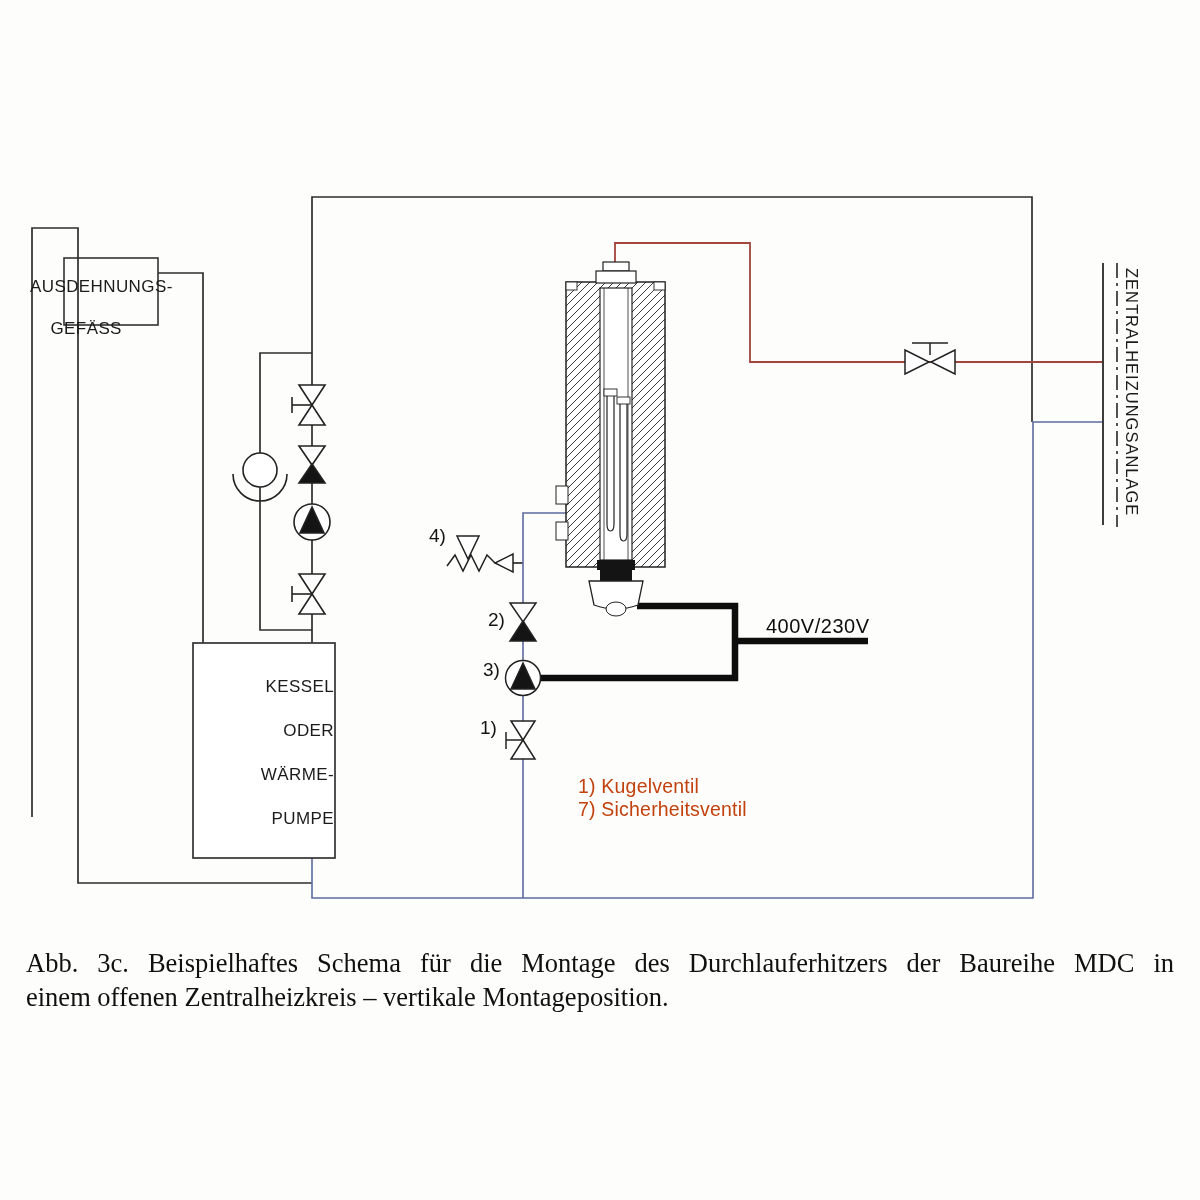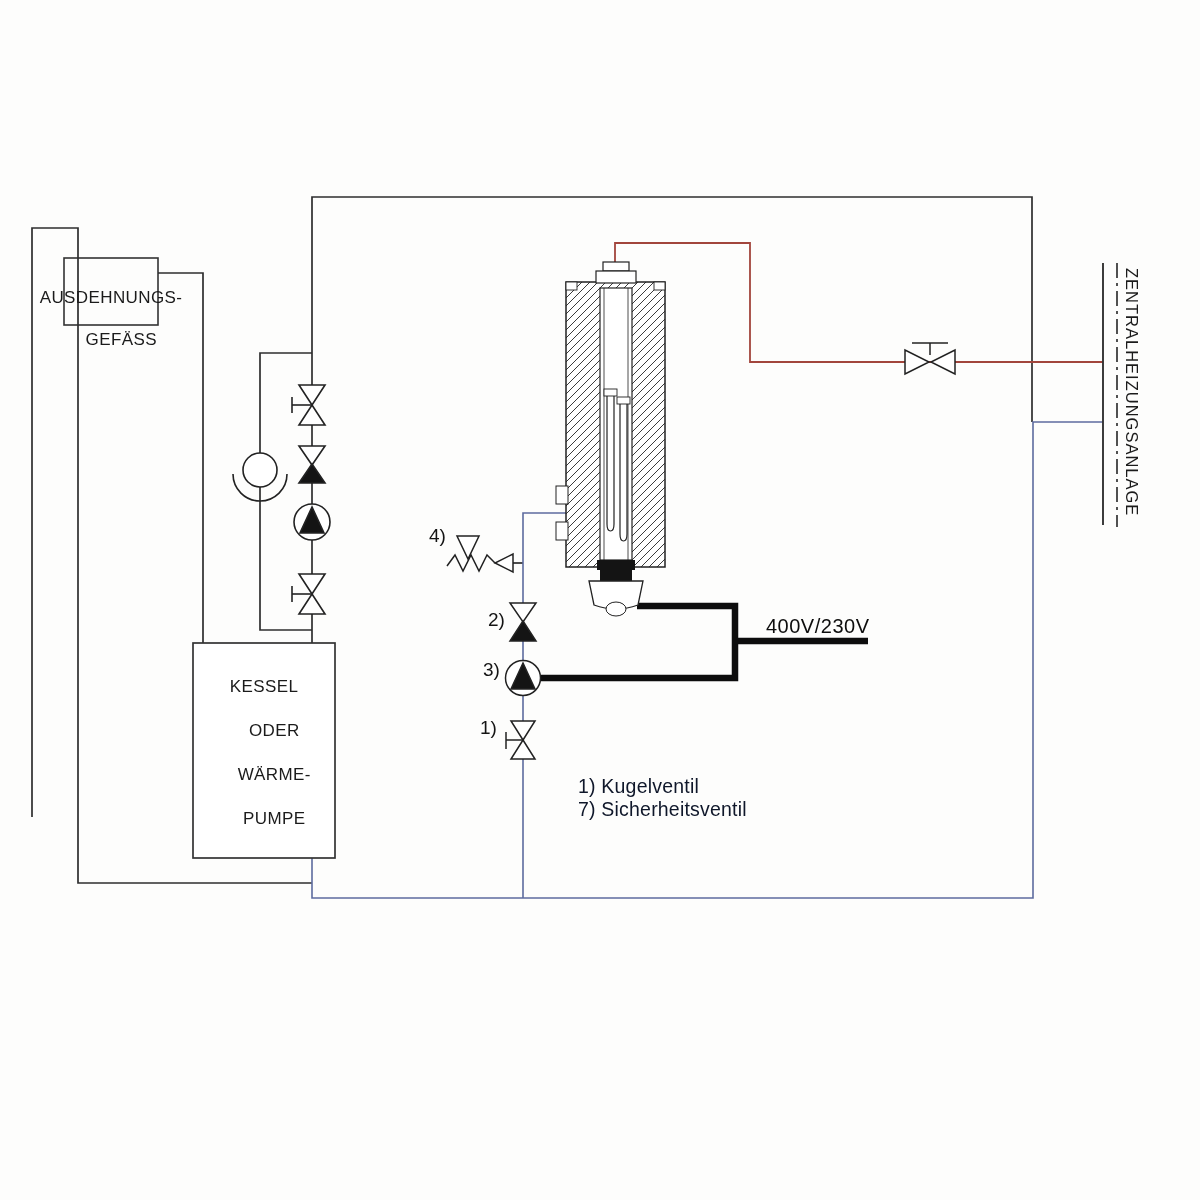--- a/index.html
+++ b/index.html
@@ -4,43 +4,43 @@
 <style>
   html,body{margin:0;padding:0;background:#e9e9e9;}
   .stage{
     position:relative;width:1200px;height:1200px;margin:0 auto;
     background:#fdfdfc;overflow:hidden;
     font-family:"Liberation Sans",sans-serif;color:#161616;
   }
   .art{position:absolute;left:0;top:0;}
   .lbl{position:absolute;white-space:pre;line-height:1.22;}
   .vessel-label{
-    left:30px;top:276px;width:162px;text-align:center;
-    font-size:17px;letter-spacing:.4px;line-height:21px;color:#1b1b1b;margin-top:11px;
+    left:30px;top:276px;width:162px;text-align:left;
+    font-size:17px;letter-spacing:.4px;line-height:21px;color:#1b1b1b;
   }
   .boiler-label{
-    left:194px;top:676px;width:140px;text-align:center;
+    left:194px;top:676px;width:140px;text-align:right;
     font-size:17px;letter-spacing:.4px;line-height:22px;color:#1b1b1b;
   }
   .zha-label{
     left:1122px;top:268px;
     writing-mode:vertical-rl;
     font-size:16.5px;letter-spacing:1px;color:#1b1b1b;
   }
   .voltage-label{
     left:766px;top:614px;font-size:20px;font-weight:normal;letter-spacing:.5px;color:#0d0d0d;
   }
   .callout{position:absolute;font-size:19px;color:#141414;}
   .callout-4{left:429px;top:525px;}
   .callout-2{left:488px;top:609px;}
   .callout-3{left:483px;top:659px;}
   .callout-1{left:480px;top:717px;}
   .legend{
     position:absolute;left:578px;top:775px;width:470px;
-    font-size:19.5px;line-height:22.6px;letter-spacing:.2px;color:#0f172a;
+    font-size:19.5px;line-height:22.6px;letter-spacing:.2px;color:#c2410c;
   }
   .caption{
     position:absolute;left:26px;width:1148px;
     font-family:"Liberation Serif",serif;font-size:26.5px;color:#101010;
   }
   .caption-l1{top:948px;text-align:justify;text-align-last:justify;}
   .caption-l2{top:982px;}
 </style>
 </head>
 <body>
@@ -202,14 +202,16 @@
   <span class="callout callout-4">4)</span>
   <span class="callout callout-2">2)</span>
   <span class="callout callout-3">3)</span>
   <span class="callout callout-1">1)</span>
 
   <div class="legend">
     <div>1) Kugelventil</div>
     <div>7) Sicherheitsventil</div>
   </div>
 
+  <div class="caption caption-l1">Abb. 3c. Beispielhaftes Schema für die Montage des Durchlauferhitzers der Baureihe MDC in</div>
+  <div class="caption caption-l2">einem offenen Zentralheizkreis – vertikale Montageposition.</div>
 
 </div>
 
 </body></html>

